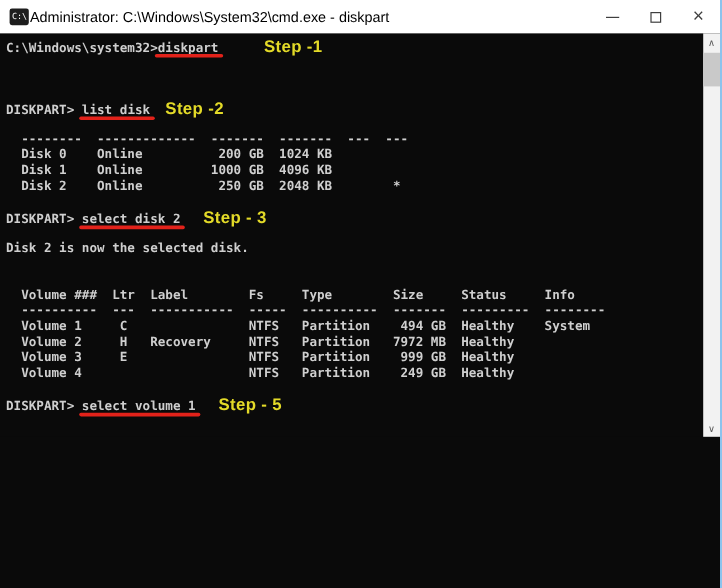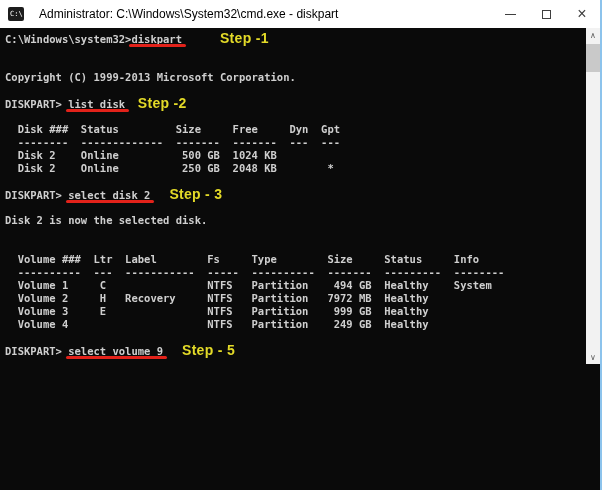--- a/index.html
+++ b/index.html
@@ -19,21 +19,21 @@
   .titlebar{
     height:28px;background:var(--titlebar-bg);display:flex;align-items:center;
     padding-left:8px;
   }
   .cmd-icon{
     width:16px;height:14px;background:#1d1d1d;border-radius:2px;
     color:#ffffff;font-family:"DejaVu Sans Mono",monospace;font-size:7px;
     line-height:14px;padding-left:2px;flex:0 0 auto;overflow:hidden;
   }
   .window-title{
-    font-size:12px;color:var(--titlebar-text);margin-left:15px;flex:1 1 auto;
+    font-size:12px;color:var(--titlebar-text);margin-left:1px;flex:1 1 auto;
     white-space:nowrap;overflow:hidden;
   }
   .controls{display:flex;height:28px;flex:0 0 auto;}
   .control-btn{
     width:36px;height:28px;display:flex;align-items:center;justify-content:center;
     cursor:default;
   }
   .min-bar{width:11px;height:1px;background:var(--control-glyph);display:block;}
   .max-box{width:9px;height:9px;border:1px solid var(--control-glyph);display:block;}
   .close-glyph{font-size:16px;line-height:16px;color:var(--control-glyph);}
@@ -89,42 +89,41 @@
         <span class="close-glyph">×</span>
       </div>
     </div>
   </div>
 
   <div class="win-body">
     <div class="console">
         <div class="line"><span class="plain">C:\Windows\system32&gt;</span><span class="cmd">diskpart</span><span class="plain">      </span><span class="step">Step -1</span></div>
         <div class="line"><span class="plain"></span></div>
         <div class="line"><span class="plain"></span></div>
-        <div class="line"><span class="plain">Copyright (C) 1999-2013 Microsoft Corporation.</span></div>
         <div class="line"><span class="plain"></span></div>
         <div class="line"><span class="plain">DISKPART&gt; </span><span class="cmd">list disk</span><span class="plain">  </span><span class="step">Step -2</span></div>
         <div class="line"><span class="plain"></span></div>
-        <div class="line"><span class="plain">  Disk ###  Status         Size     Free     Dyn  Gpt</span></div>
         <div class="line"><span class="plain">  --------  -------------  -------  -------  ---  ---</span></div>
-        <div class="line"><span class="plain">  Disk 2    Online          500 GB  1024 KB</span></div>
+        <div class="line"><span class="plain">  Disk 0    Online          200 GB  1024 KB</span></div>
+        <div class="line"><span class="plain">  Disk 1    Online         1000 GB  4096 KB</span></div>
         <div class="line"><span class="plain">  Disk 2    Online          250 GB  2048 KB        *</span></div>
         <div class="line"><span class="plain"></span></div>
         <div class="line"><span class="plain">DISKPART&gt; </span><span class="cmd">select disk 2</span><span class="plain">   </span><span class="step">Step - 3</span></div>
         <div class="line"><span class="plain"></span></div>
         <div class="line"><span class="plain">Disk 2 is now the selected disk.</span></div>
         <div class="line"><span class="plain"></span></div>
         <div class="line"><span class="plain"></span></div>
         <div class="line"><span class="plain">  Volume ###  Ltr  Label        Fs     Type        Size     Status     Info</span></div>
         <div class="line"><span class="plain">  ----------  ---  -----------  -----  ----------  -------  ---------  --------</span></div>
         <div class="line"><span class="plain">  Volume 1     C                NTFS   Partition    494 GB  Healthy    System</span></div>
         <div class="line"><span class="plain">  Volume 2     H   Recovery     NTFS   Partition   7972 MB  Healthy</span></div>
         <div class="line"><span class="plain">  Volume 3     E                NTFS   Partition    999 GB  Healthy</span></div>
         <div class="line"><span class="plain">  Volume 4                      NTFS   Partition    249 GB  Healthy</span></div>
         <div class="line"><span class="plain"></span></div>
-        <div class="line"><span class="plain">DISKPART&gt; </span><span class="cmd">select volume 9</span><span class="plain">   </span><span class="step">Step - 5</span></div>
+        <div class="line"><span class="plain">DISKPART&gt; </span><span class="cmd">select volume 1</span><span class="plain">   </span><span class="step">Step - 5</span></div>
         <div class="line"><span class="plain"></span></div>
         <div class="line"><span class="plain"></span></div>
         <div class="line"><span class="plain">DISKPART&gt; </span><span class="cmd">assign letter=g</span><span class="plain">      </span><span class="step">Step - 6</span></div>
       </div>
     <div class="scrollbar">
       <div class="scroll-arrow">∧</div>
       <div class="scroll-thumb"></div>
       <div class="scroll-spacer"></div>
       <div class="scroll-arrow">∨</div>
     </div>

